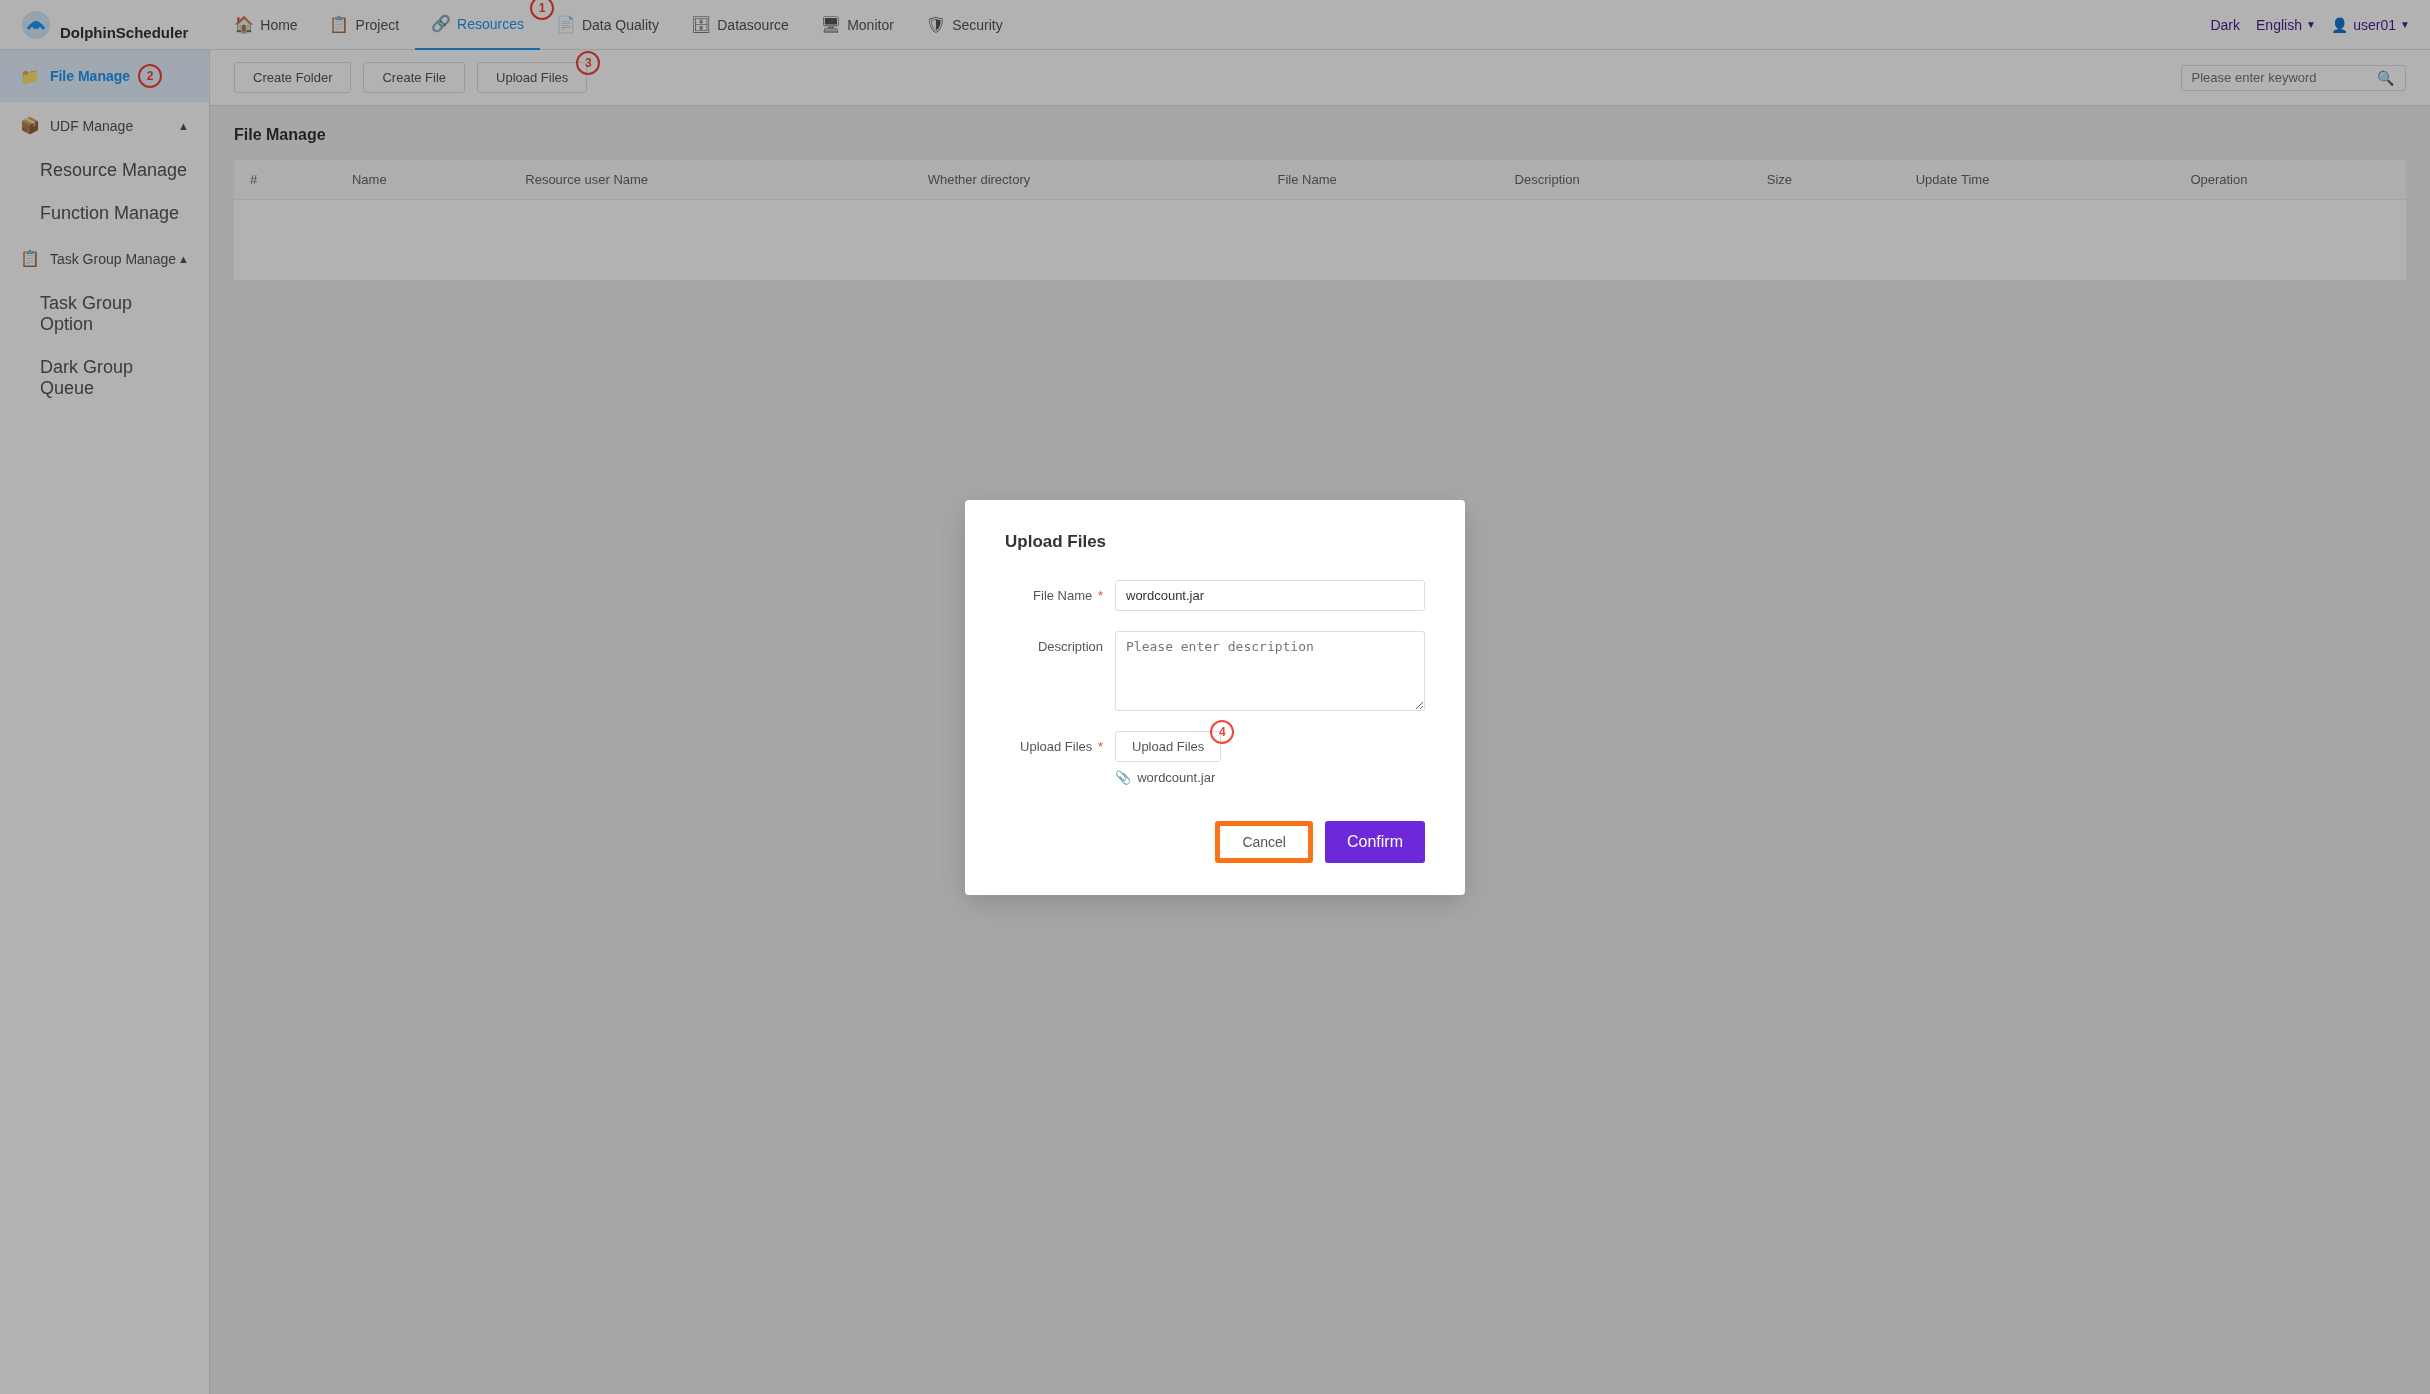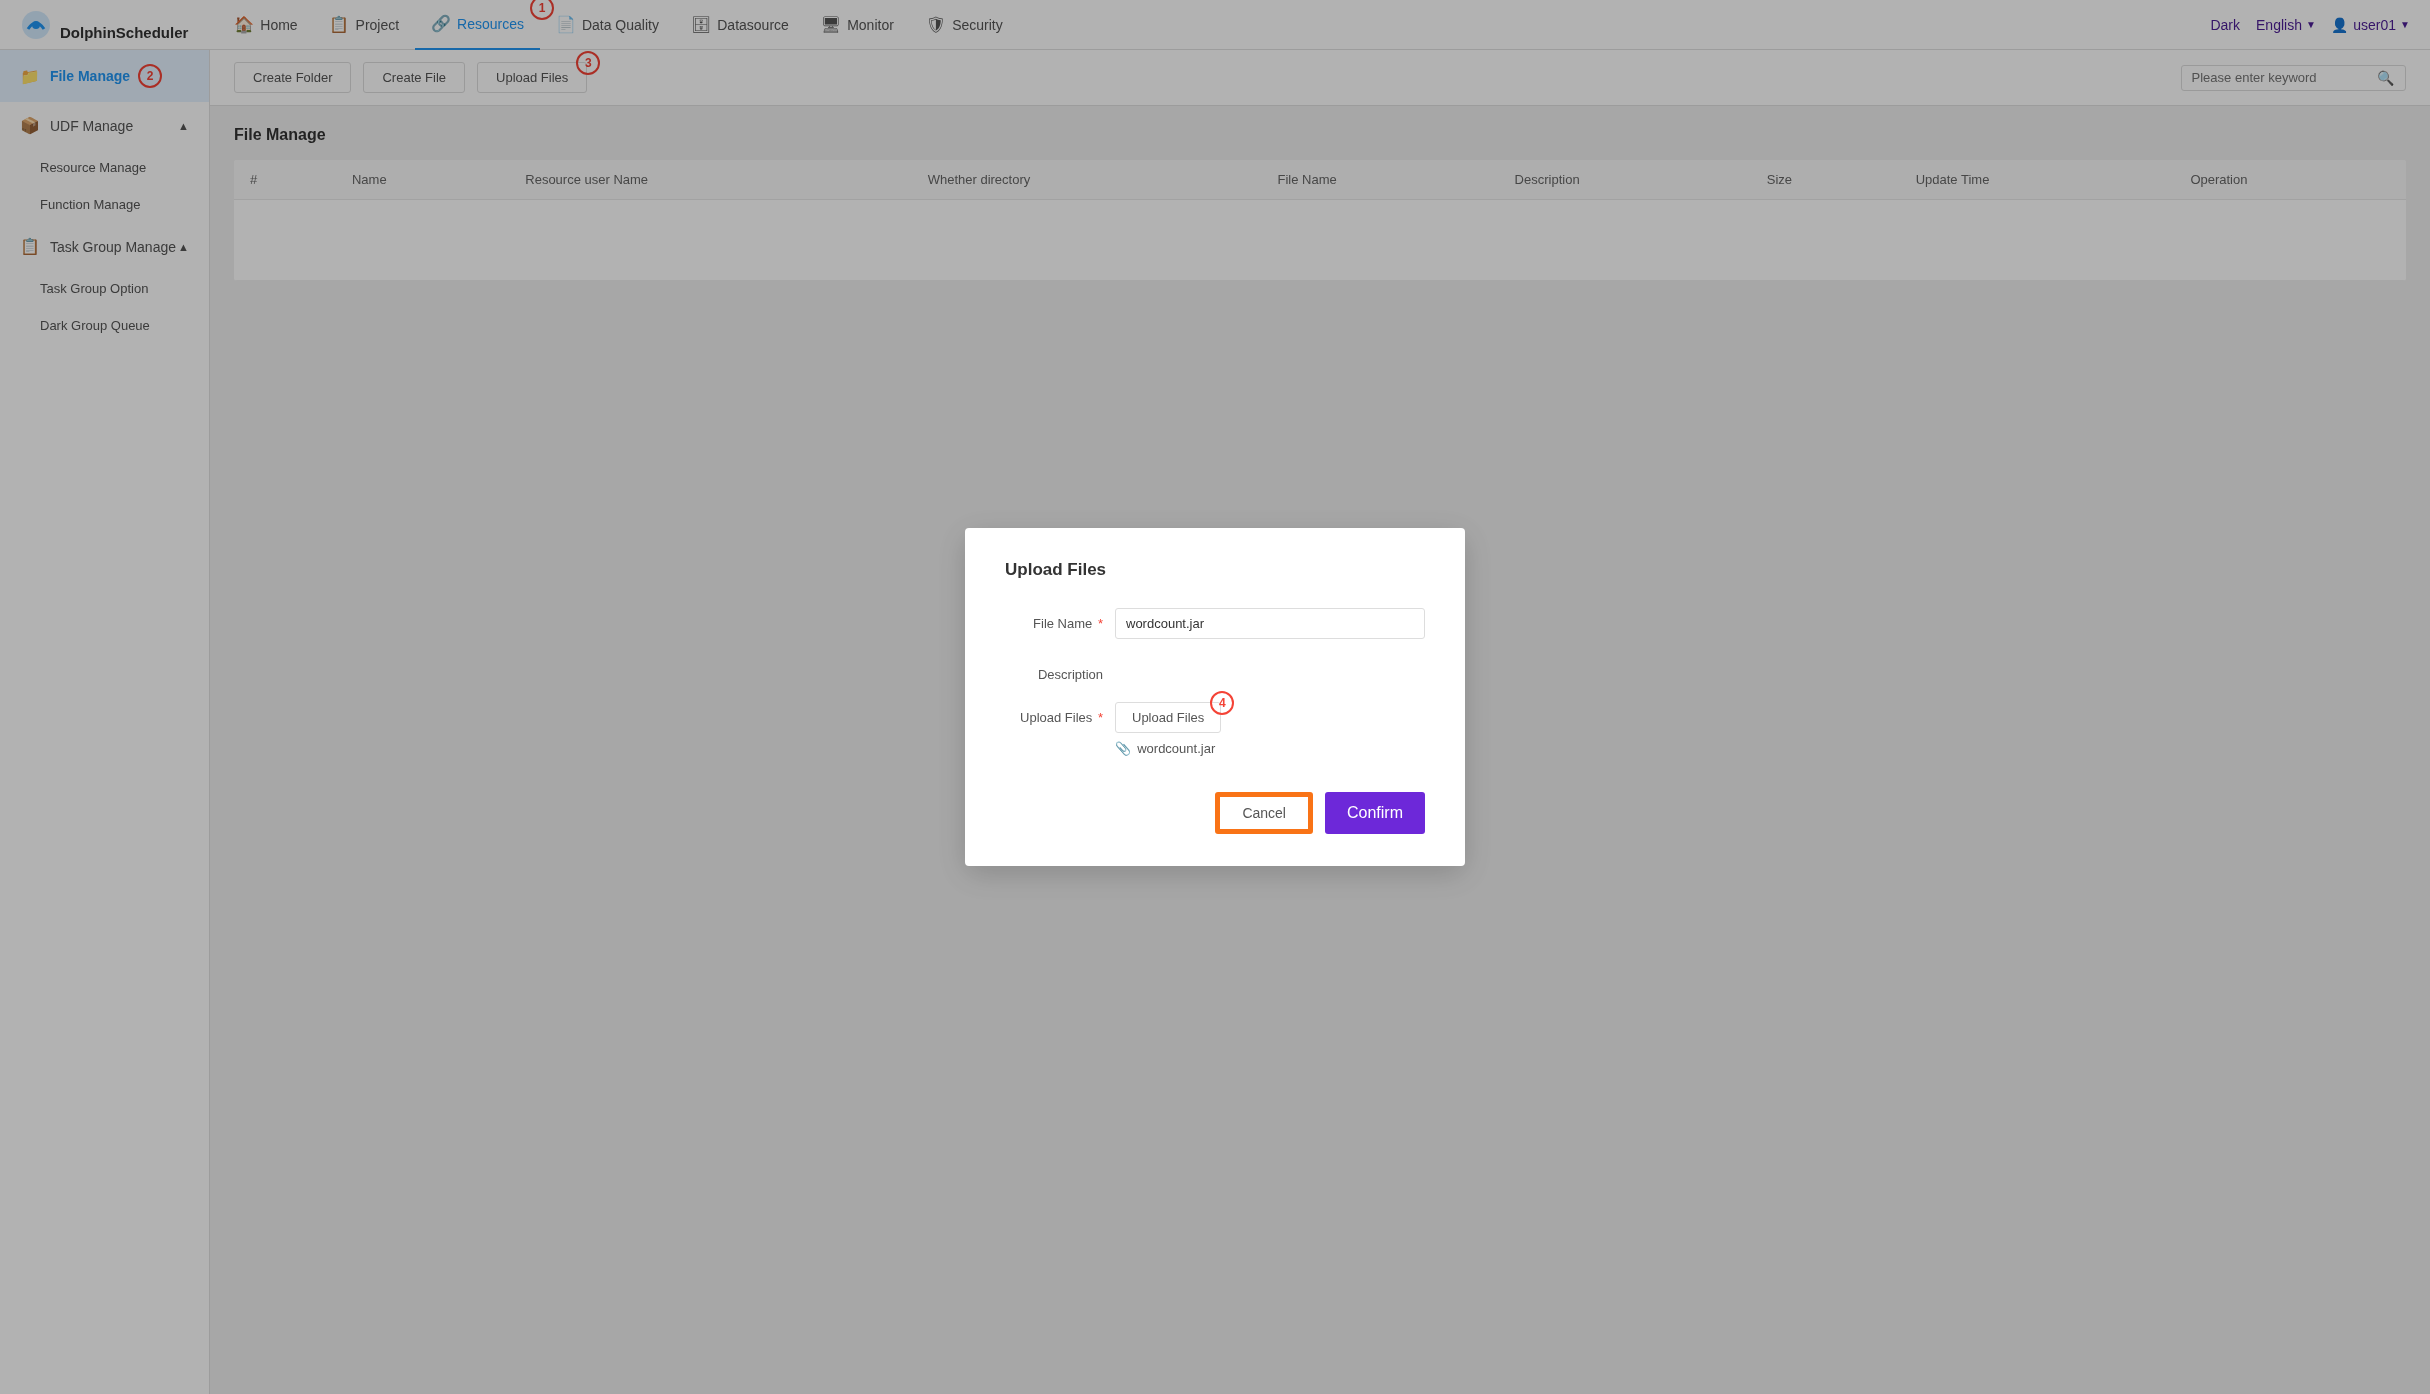--- a/index.html
+++ b/index.html
@@ -36,21 +36,21 @@
     }
     .sidebar-item {
       display: flex; align-items: center; padding: 14px 20px;
       cursor: pointer; color: #555; font-size: 14px;
     }
     .sidebar-item.active { background: #e6f3ff; color: #2196F3; font-weight: 600; }
     .sidebar-item .s-icon { margin-right: 10px; font-size: 16px; }
     .sidebar-item .arrow { margin-left: auto; font-size: 11px; }
     .sidebar-sub-item {
       display: flex; align-items: center; padding: 11px 20px 11px 40px;
-      cursor: pointer; color: #555; font-size: 13px;
+      cursor: pointer; color: #555; font-size: 18px;
     }
 
     
     .main { flex: 1; background: #f0f0f0; overflow: auto; }
     .main-toolbar {
       display: flex; align-items: center; background: #fff;
       padding: 12px 24px; border-bottom: 1px solid #e0e0e0; gap: 12px;
     }
     .toolbar-btn {
       padding: 7px 18px; border: 1px solid #ddd; background: #fff;
@@ -283,20 +283,21 @@
         <span>File Name</span>
         <span class="required">*</span>
       </label>
       <input type="text" class="form-control" value="wordcount.jar" style="">
     </div>
 
     <div class="form-row">
       <label class="form-label">
         <span>Description</span>
       </label>
+      <textarea class="form-control" placeholder="Please enter description" style=""></textarea>
     </div>
 
     <div class="form-row">
       <label class="form-label">
         <span>Upload Files</span>
         <span class="required">*</span>
       </label>
       <div class="upload-area-wrap">
         <button class="upload-btn" style="position:relative;">
           <span>Upload Files</span>

